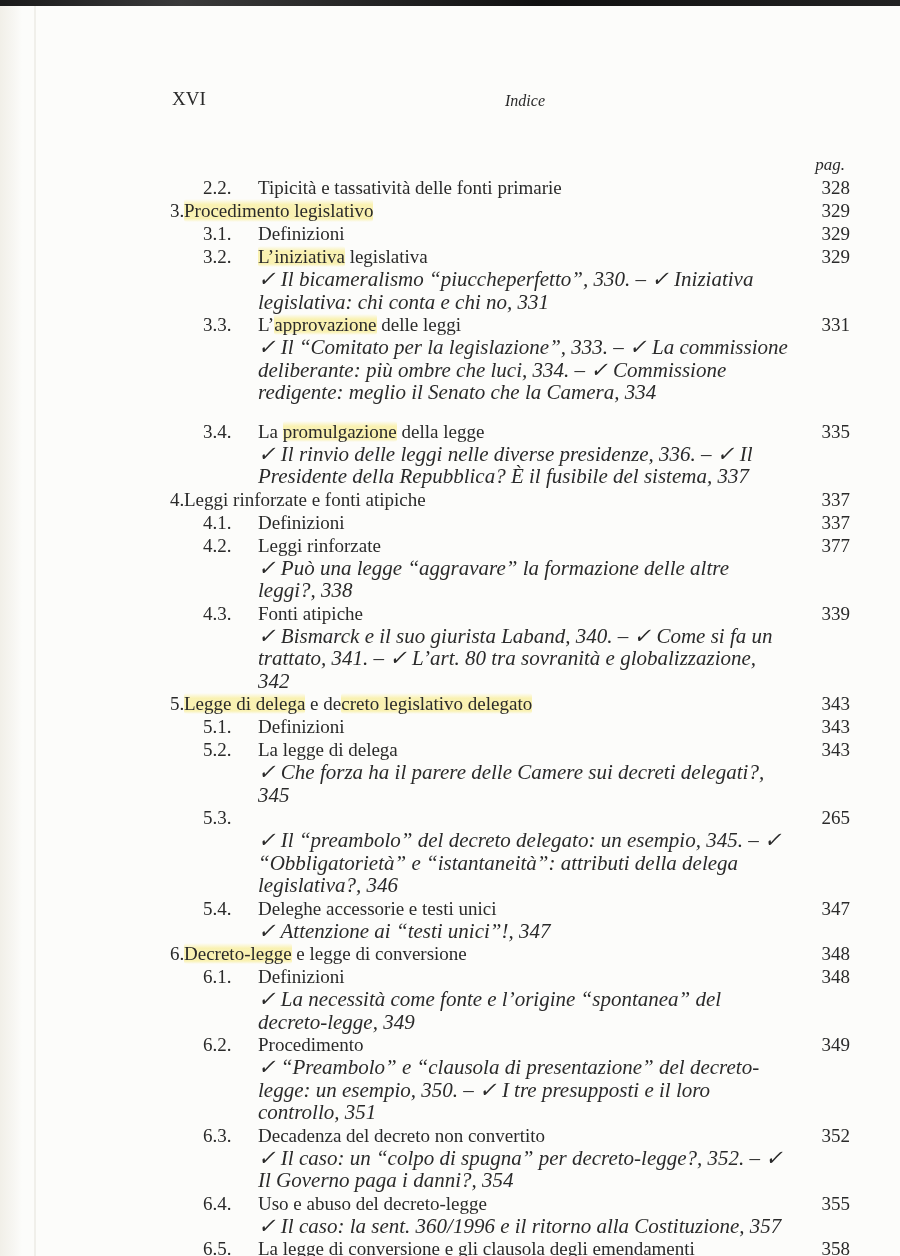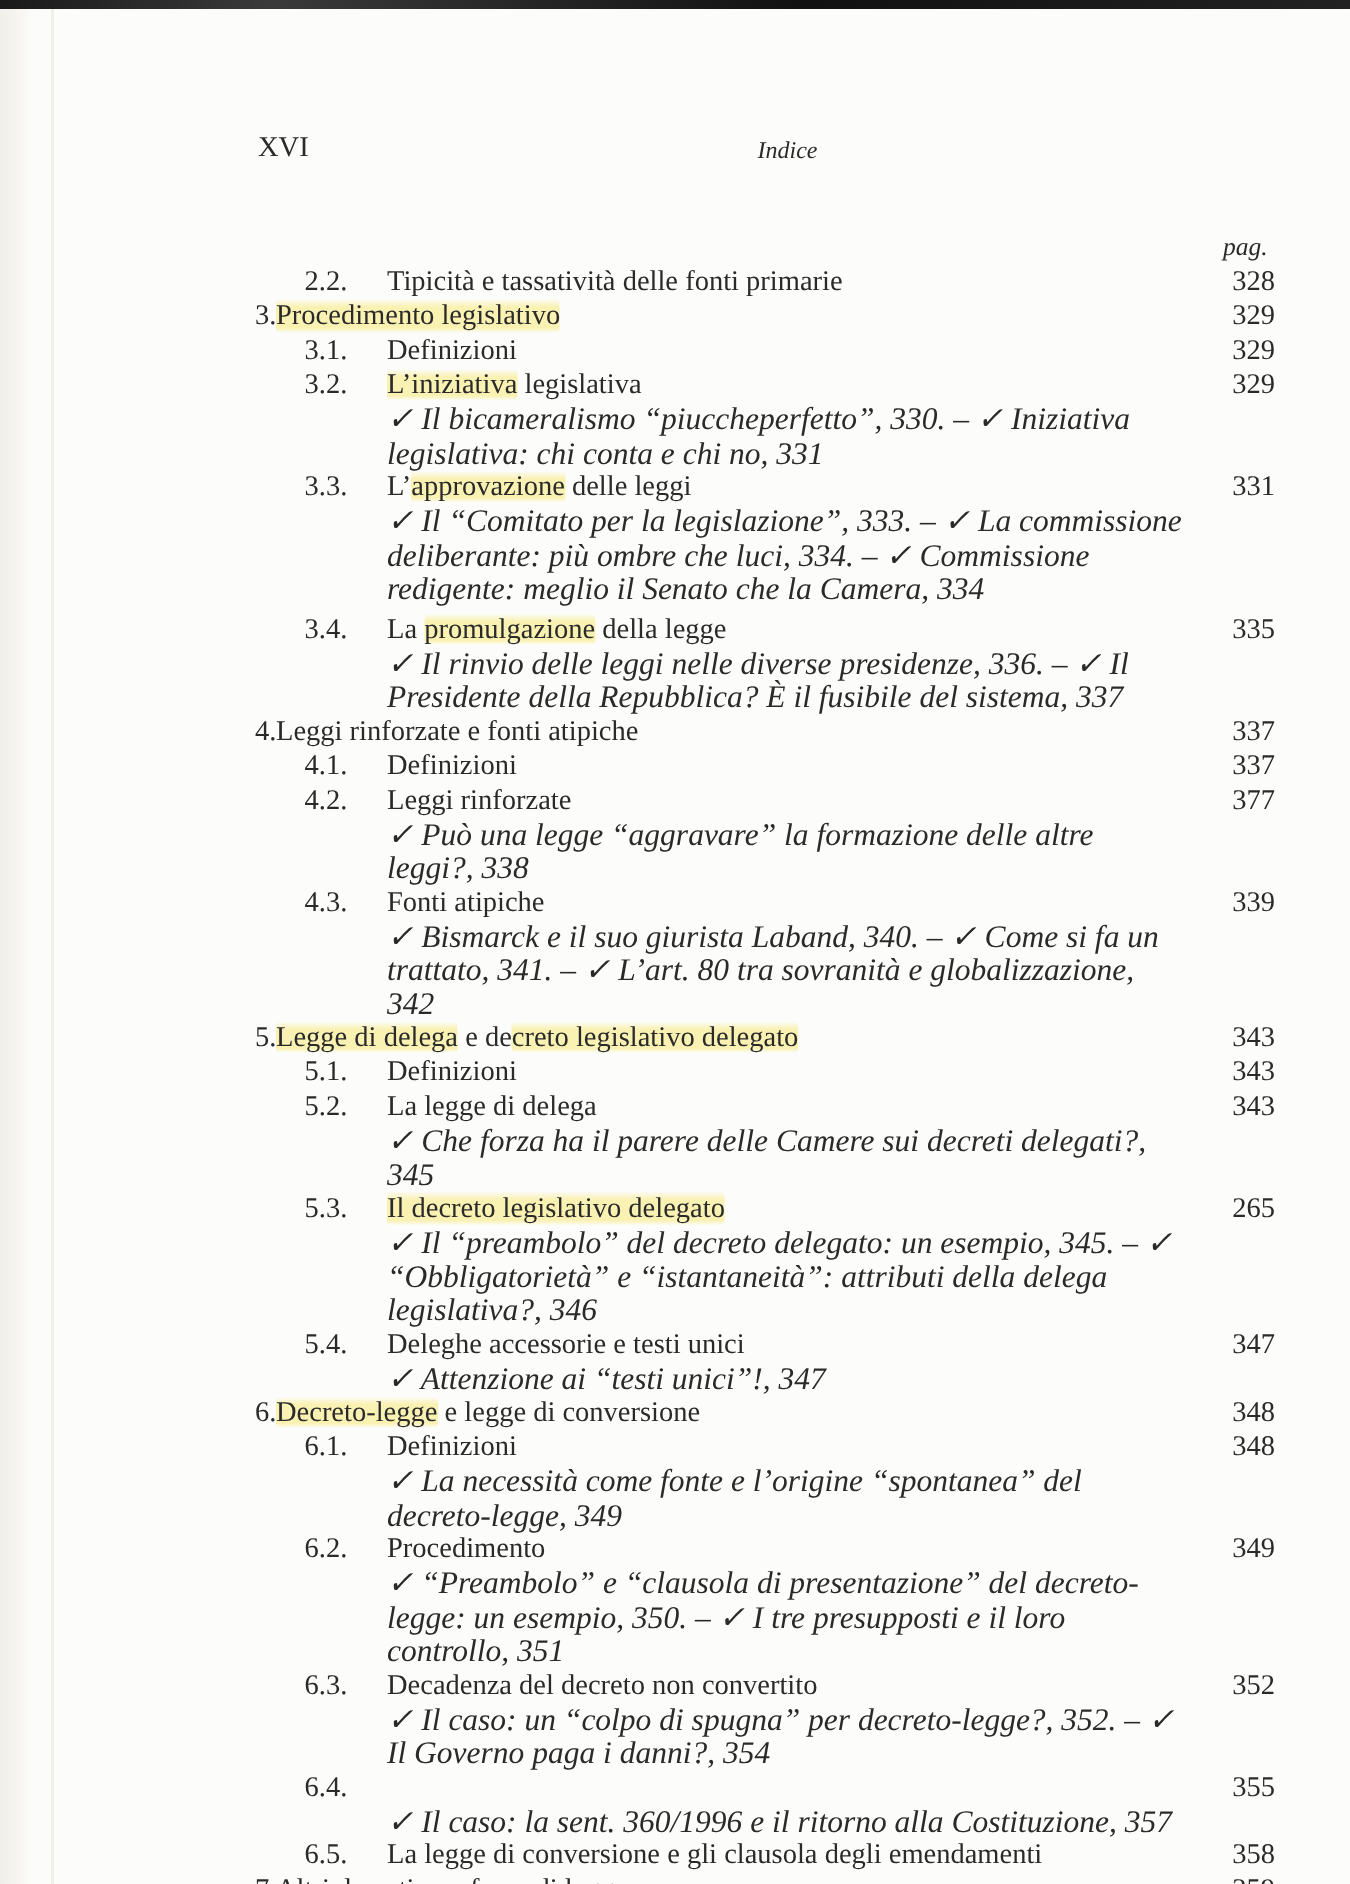--- a/index.html
+++ b/index.html
@@ -75,21 +75,21 @@
   </div>
   <div class="note">✓ Il bicameralismo “piuccheperfetto”, 330. – ✓ Iniziativa legislativa: chi conta e chi no, 331</div>
 
   <div class="entry lvl2">
     <span class="num">3.3.</span>
     <span class="title"><span>L’</span><span class="hl">approvazione</span><span> delle leggi</span></span>
     <span class="page">331</span>
   </div>
   <div class="note">✓ Il “Comitato per la legislazione”, 333. – ✓ La commissione deliberante: più ombre che luci, 334. – ✓ Commissione redigente: meglio il Senato che la Camera, 334</div>
 
-  <div class="entry lvl2" style="margin-top:4px">
+  <div class="entry lvl2" style="margin-top:16px">
     <span class="num">3.4.</span>
     <span class="title"><span>La </span><span class="hl">promulgazione</span><span> della legge</span></span>
     <span class="page">335</span>
   </div>
   <div class="note">✓ Il rinvio delle leggi nelle diverse presidenze, 336. – ✓ Il Presidente della Repubblica? È il fusibile del sistema, 337</div>
 
   <div class="entry lvl1">
     <span class="num">4.</span>
     <span class="title">Leggi rinforzate e fonti atipiche</span>
     <span class="page">337</span>
@@ -129,21 +129,20 @@
 
   <div class="entry lvl2">
     <span class="num">5.2.</span>
     <span class="title">La legge di delega</span>
     <span class="page">343</span>
   </div>
   <div class="note">✓ Che forza ha il parere delle Camere sui decreti delegati?, 345</div>
 
   <div class="entry lvl2">
     <span class="num">5.3.</span>
-    <span class="title hl">Il decreto legislativo delegato</span>
     <span class="page">265</span>
   </div>
   <div class="note">✓ Il “preambolo” del decreto delegato: un esempio, 345. – ✓ “Obbligatorietà” e “istantaneità”: attributi della delega legislativa?, 346</div>
 
   <div class="entry lvl2">
     <span class="num">5.4.</span>
     <span class="title">Deleghe accessorie e testi unici</span>
     <span class="page">347</span>
   </div>
   <div class="note">✓ Attenzione ai “testi unici”!, 347</div>
@@ -170,20 +169,21 @@
 
   <div class="entry lvl2">
     <span class="num">6.3.</span>
     <span class="title">Decadenza del decreto non convertito</span>
     <span class="page">352</span>
   </div>
   <div class="note">✓ Il caso: un “colpo di spugna” per decreto-legge?, 352. – ✓ Il Governo paga i danni?, 354</div>
 
   <div class="entry lvl2">
     <span class="num">6.4.</span>
+    <span class="title">Uso e abuso del decreto-legge</span>
     <span class="page">355</span>
   </div>
   <div class="note">✓ Il caso: la sent. 360/1996 e il ritorno alla Costituzione, 357</div>
 
   <div class="entry lvl2">
     <span class="num">6.5.</span>
     <span class="title">La legge di conversione e gli clausola degli emendamenti</span>
     <span class="page">358</span>
   </div>
 

